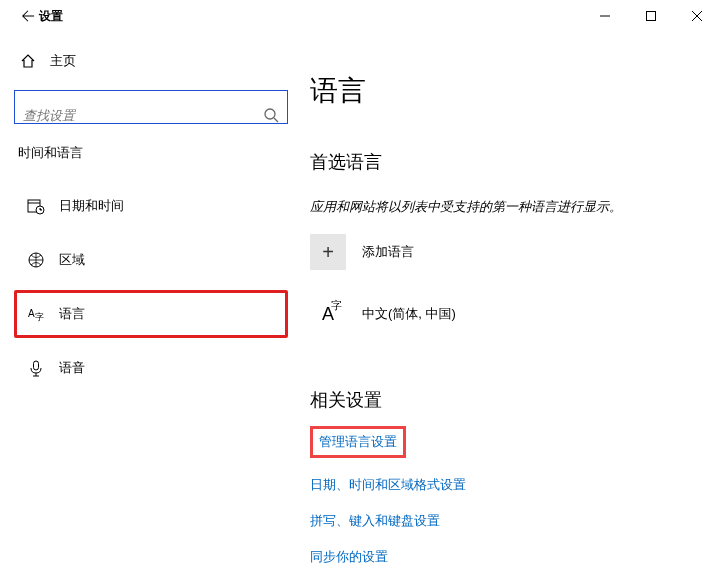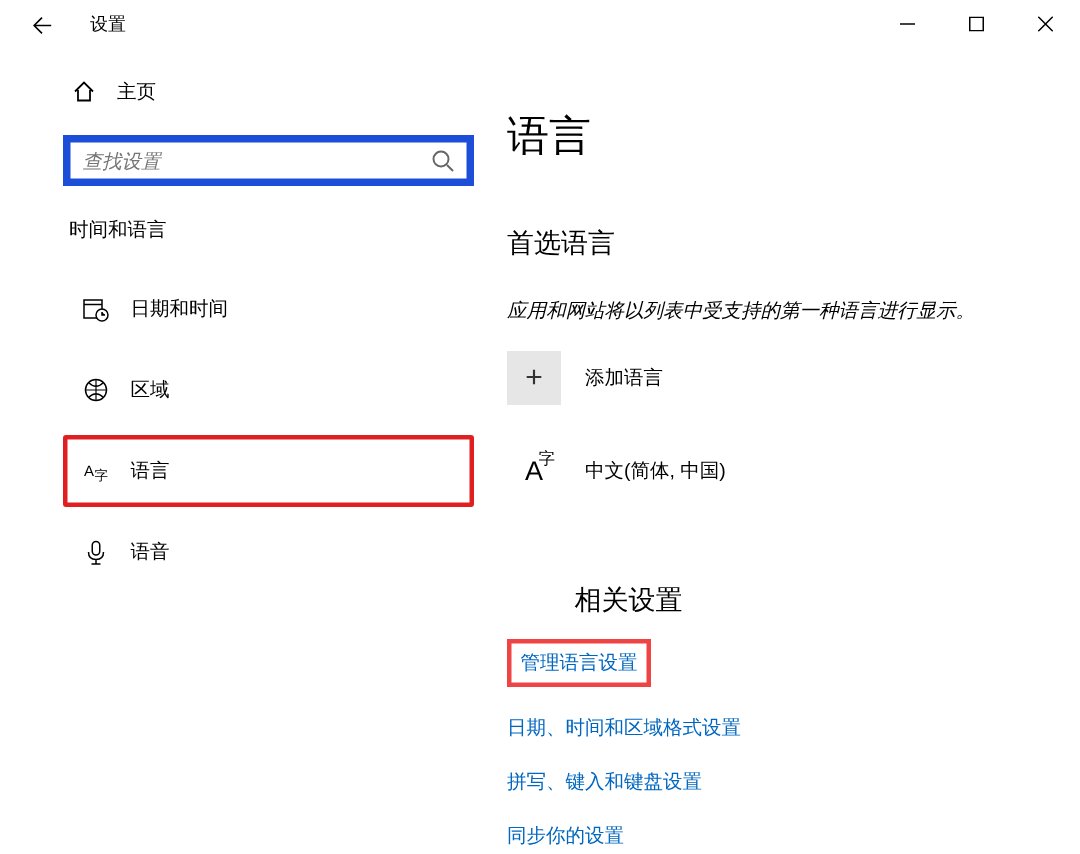--- a/index.html
+++ b/index.html
@@ -1,46 +1,46 @@
 <!DOCTYPE html>
 <html><head>
 <meta charset="utf-8">
 <style>
   * { margin: 0; padding: 0; box-sizing: border-box; }
   body { font-family: "Microsoft YaHei", "Segoe UI", sans-serif; font-size: 13px; color: #000; background: #fff; width: 720px; height: 569px; overflow: hidden; }
   .window { display: flex; flex-direction: column; width: 100%; height: 100%; }
   .titlebar { display: flex; align-items: center; height: 32px; }
-  .titlebar-left { display: flex; align-items: flex-end; gap: 24px; padding-left: 20px; }
+  .titlebar-left { display: flex; align-items: flex-start; gap: 3px; padding-left: 20px; font-weight: bold; }
   .back-btn { width: 16px; height: 16px; display: flex; align-items: center; justify-content: center; cursor: pointer; font-size: 14px; }
   .title-text { font-size: 12px; }
   .window-controls { margin-left: auto; display: flex; }
   .wc-btn { width: 46px; height: 32px; display: flex; align-items: center; justify-content: center; cursor: pointer; font-size: 12px; }
-  .body { display: flex; flex: 1; padding-left: 28px; }
+  .body { display: flex; flex: 1; }
   .sidebar { width: 302px; padding: 10px 14px 0 14px; display: flex; flex-direction: column; }
   .home-row { display: flex; align-items: center; gap: 14px; padding: 10px 6px; cursor: pointer; }
   .home-icon { width: 16px; height: 16px; }
-  .search-box { margin-top: 10px; border: 5px solid #1d4ed8; height: 34px; display: flex; align-items: center; padding: 0 8px; }
+  .search-box { margin-top: 10px; border: 1px solid #1d4ed8; height: 34px; display: flex; align-items: flex-end; padding: 0 8px; }
   .search-box input { flex: 1; border: none; outline: none; font-size: 13px; font-style: italic; background: transparent; color: #555; }
   .search-icon { width: 16px; height: 16px; color: #666; }
   .section-label { margin-top: 20px; font-weight: 400; font-size: 13px; padding-left: 4px; }
   .nav { margin-top: 20px; display: flex; flex-direction: column; gap: 6px; justify-content: center; }
   .nav-item { display: flex; align-items: center; gap: 14px; padding: 12px 10px; cursor: pointer; border: 3px solid transparent; border-radius: 2px; }
   .nav-item.highlight { border-color: #e02020; }
   .nav-icon { width: 18px; height: 18px; flex-shrink: 0; }
   .main { flex: 1; padding: 40px 20px 0 8px; overflow: hidden; }
   .page-heading { font-size: 28px; font-weight: 400; }
   .section-title { font-size: 18px; font-weight: 400; margin-top: 40px; }
   .section-desc { font-size: 13px; margin-top: 24px; font-style: italic; }
   .add-lang { display: flex; align-items: center; gap: 16px; margin-top: 18px; cursor: pointer; }
   .plus-box { width: 36px; height: 36px; background: #e6e6e6; display: flex; align-items: center; justify-content: center; font-size: 20px; color: #333; }
   .lang-item { display: flex; align-items: center; gap: 16px; margin-top: 26px; cursor: pointer; }
   .lang-icon { width: 36px; height: 36px; display: flex; align-items: center; justify-content: center; position: relative; }
   .lang-icon-text { font-size: 18px; }
   .lang-icon-sup { font-size: 11px; position: absolute; top: 2px; right: 4px; }
-  .related-title { font-size: 18px; font-weight: 400; margin-top: 56px; margin-left: 45px; }
+  .related-title { font-size: 18px; font-weight: 400; margin-top: 56px; }
   .link-list { display: flex; flex-direction: column; gap: 18px; margin-top: 14px; align-items: flex-start; }
   .link { color: #0067c0; font-size: 13px; cursor: pointer; }
   .link.highlight { border: 3px solid #ef4444; padding: 4px 6px; }
   svg { display: block; }
 </style>
 </head>
 <body>
 
 <div class="window">
   <div class="titlebar">

